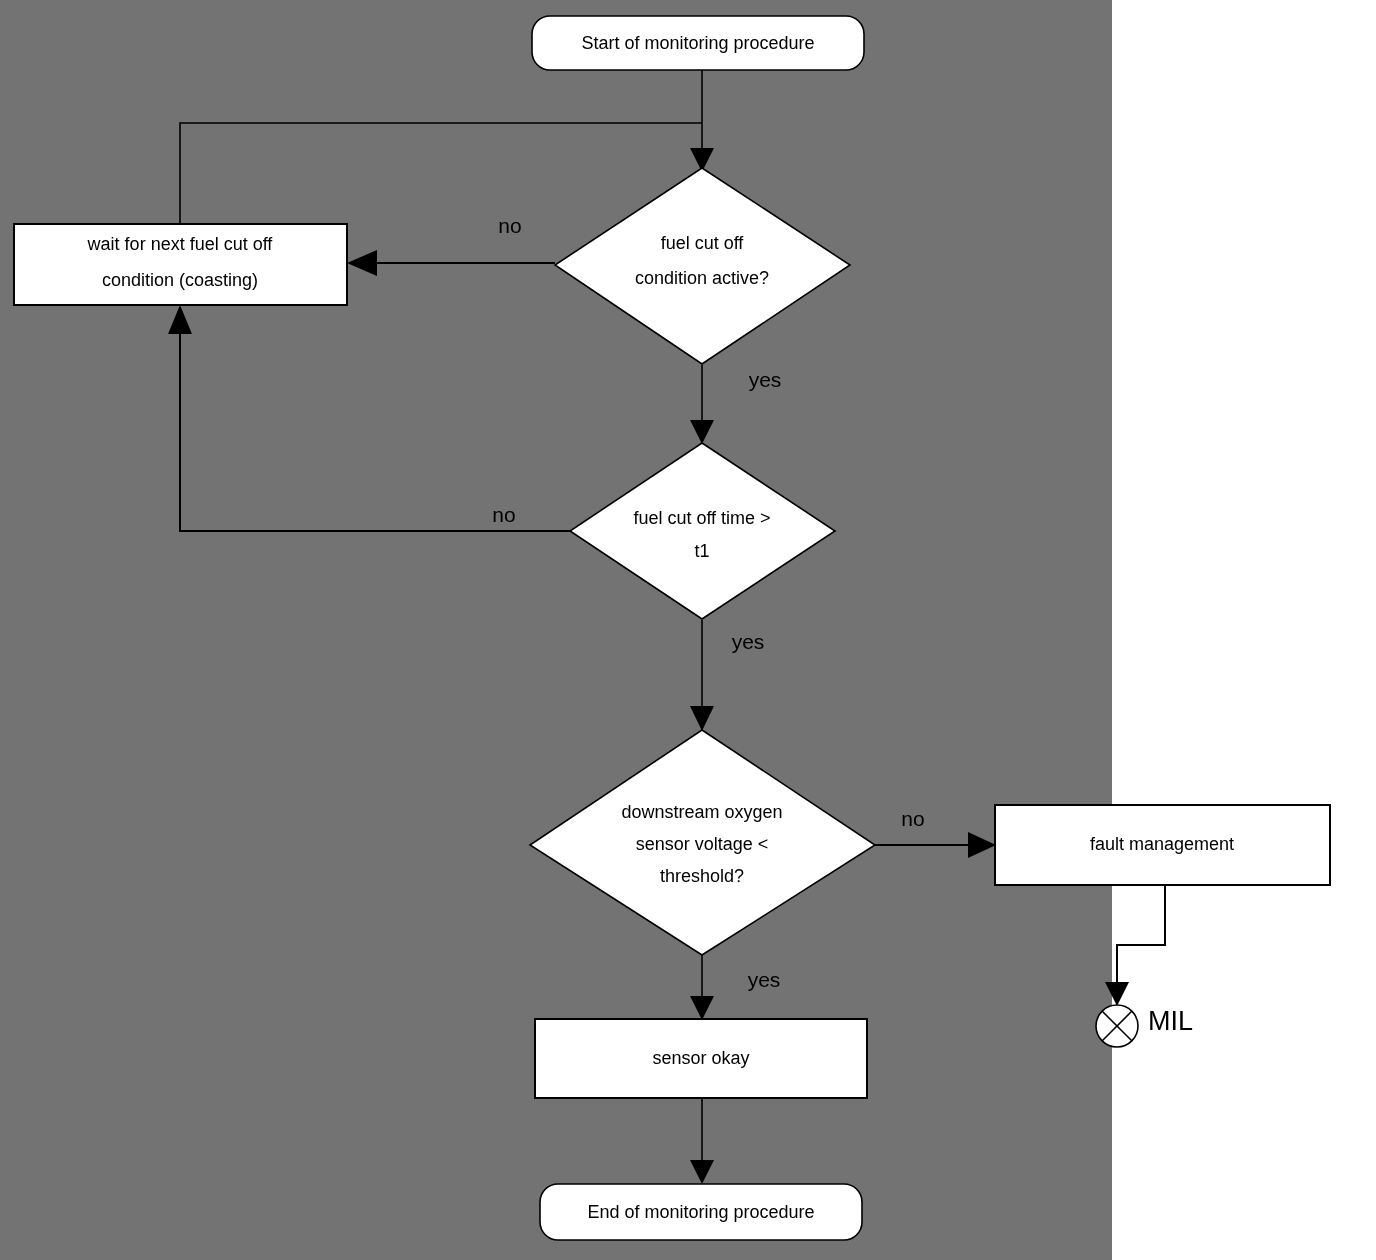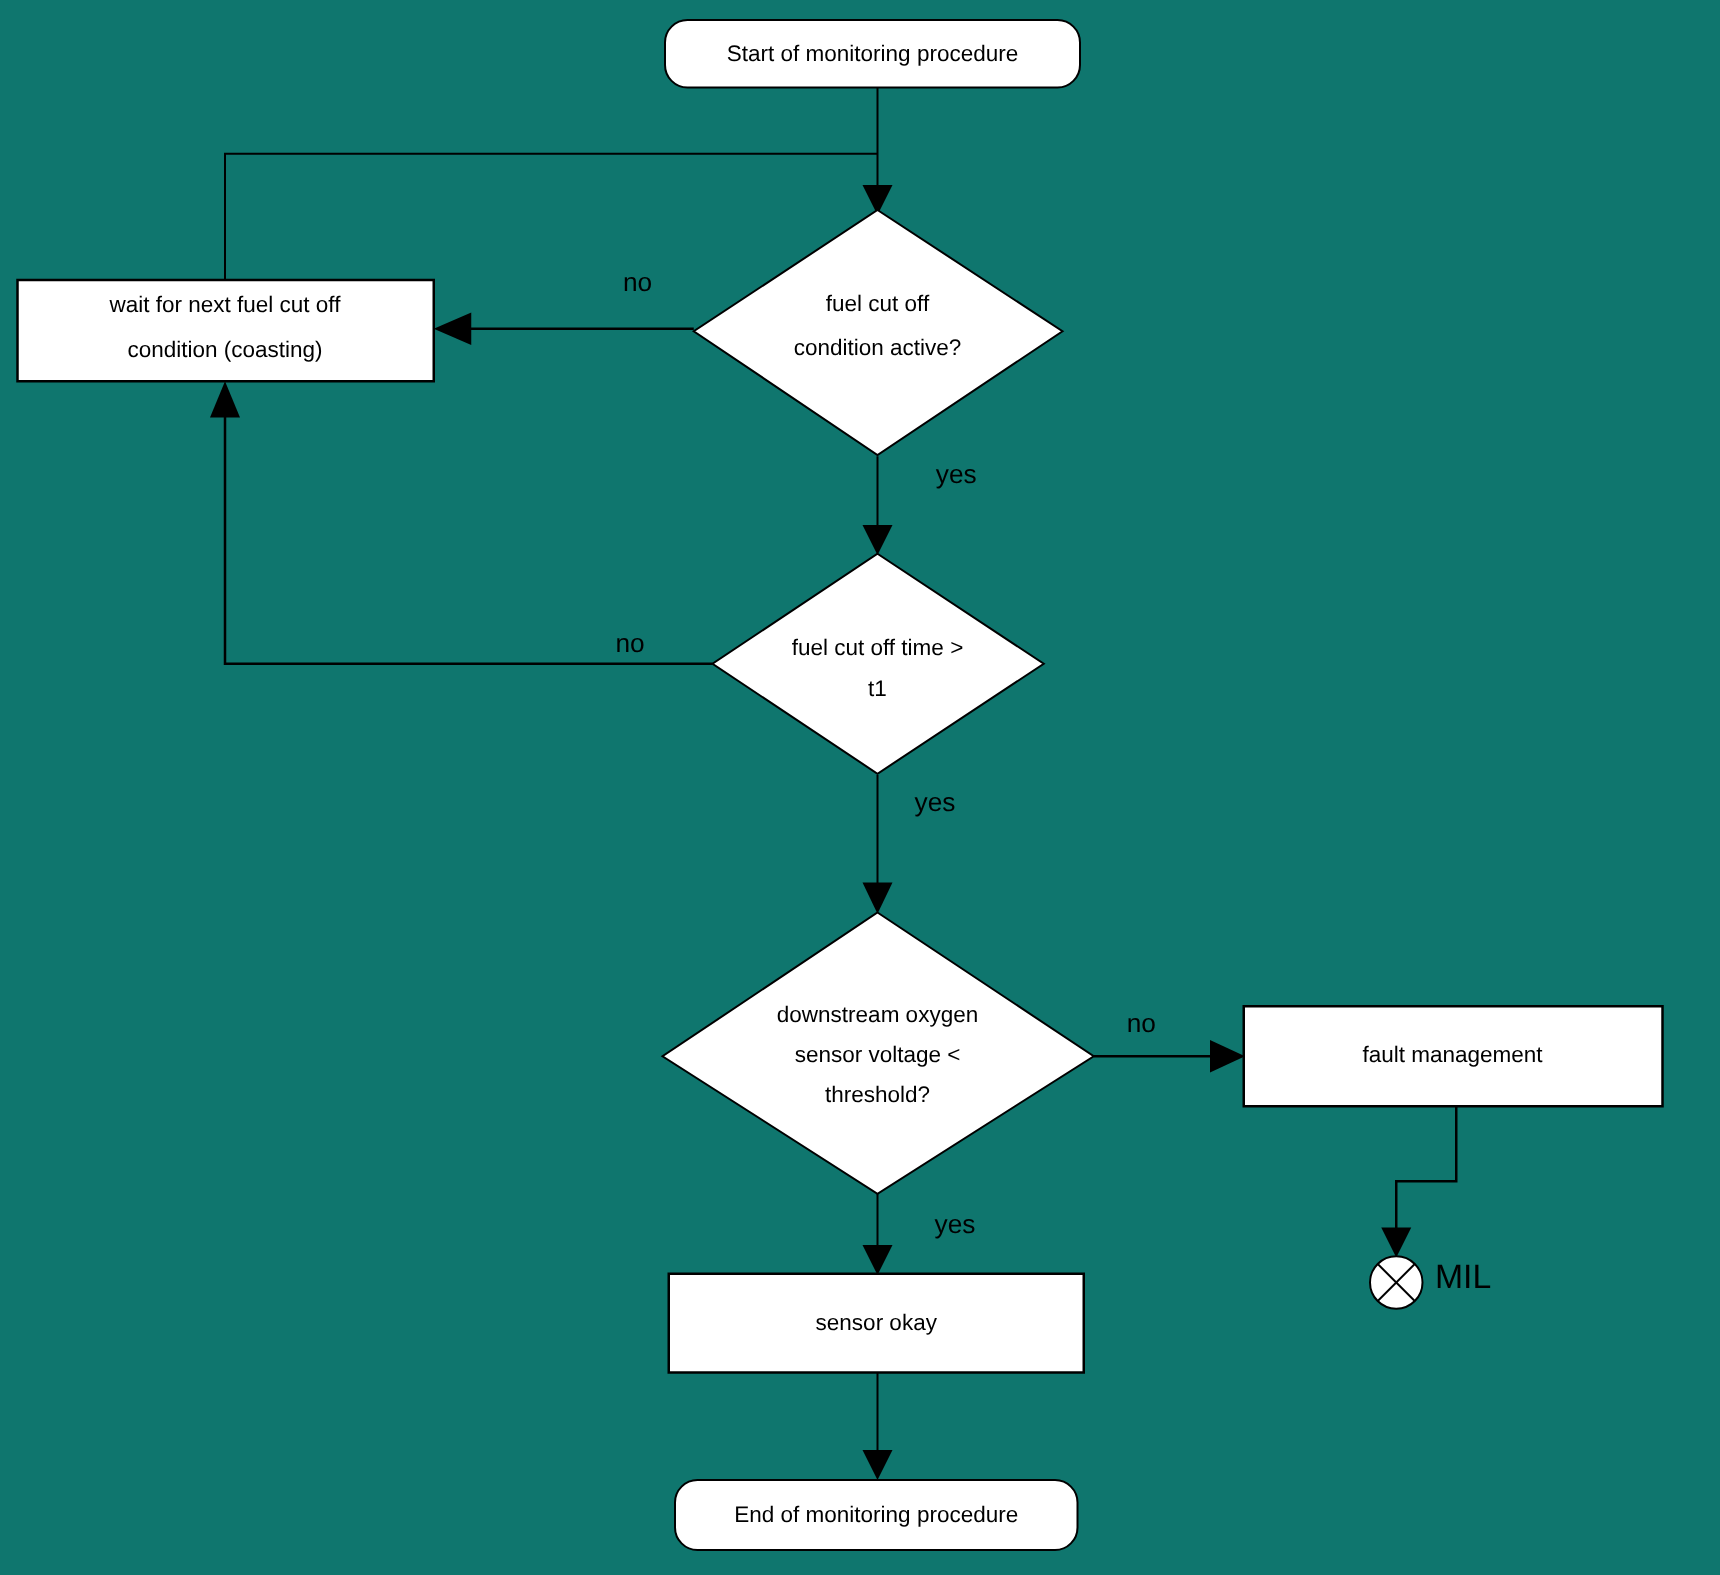--- a/index.html
+++ b/index.html
@@ -2,23 +2,23 @@
 <html><head>
 <meta charset="utf-8">
 <style>
   html, body {
     margin: 0;
     padding: 0;
     background: #ffffff;
   }
   #canvas {
     position: relative;
-    width: 1376px;
+    width: 1112px;
     height: 1260px;
-    background: #0f766e;
+    background: #737373;
     font-family: "Liberation Sans", sans-serif;
   }
   svg.flow {
     position: absolute;
     left: 0;
     top: 0;
     width: 1376px;
     height: 1260px;
   }
   .shape {

